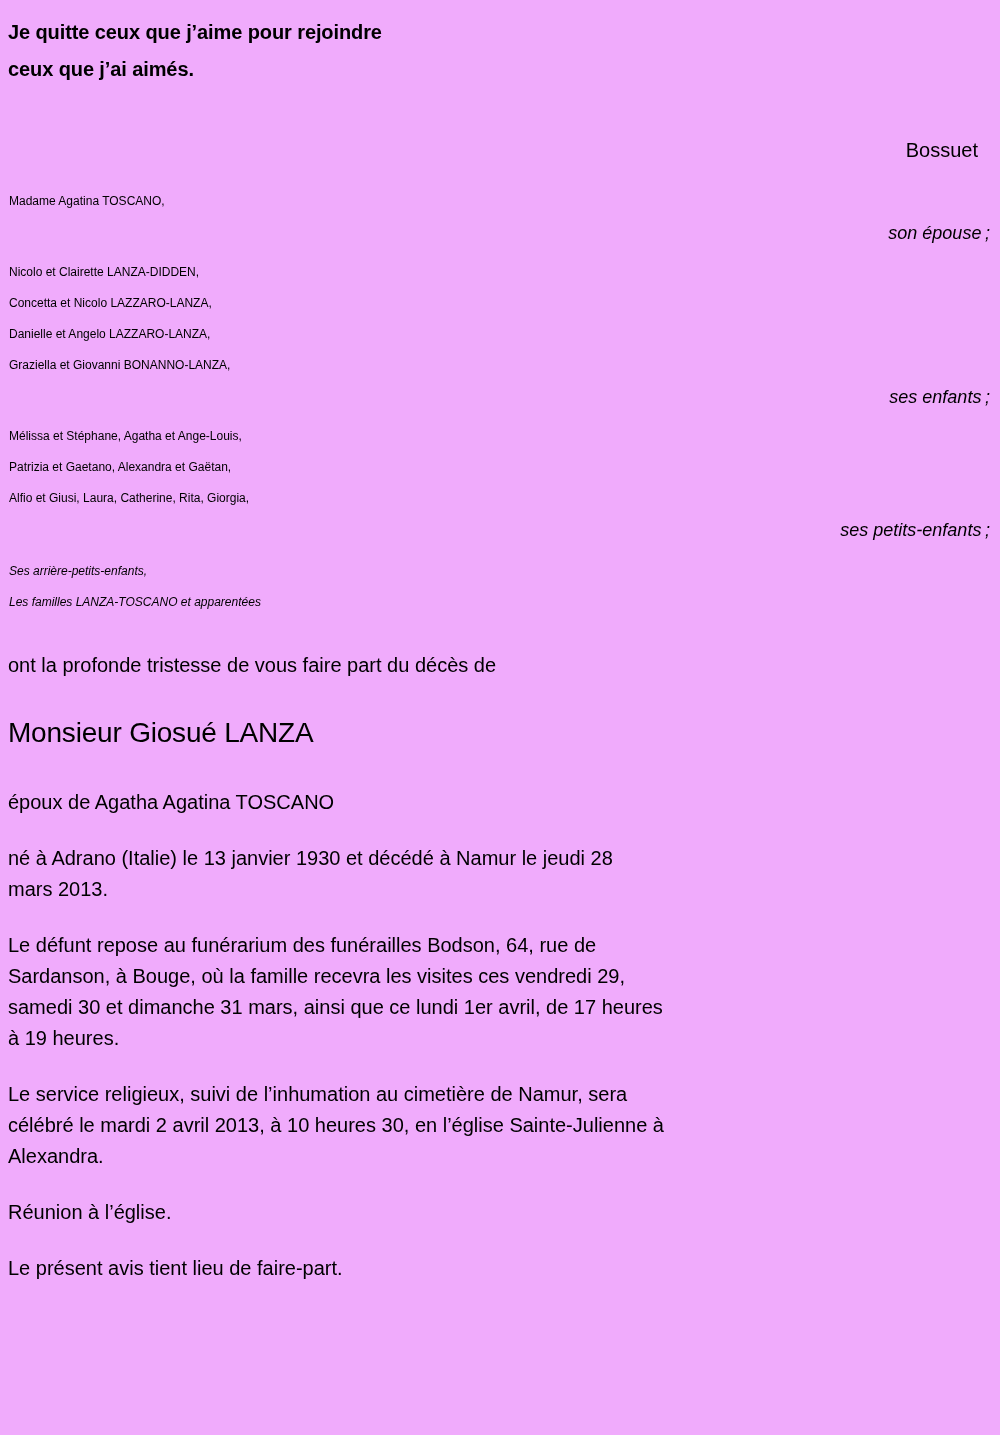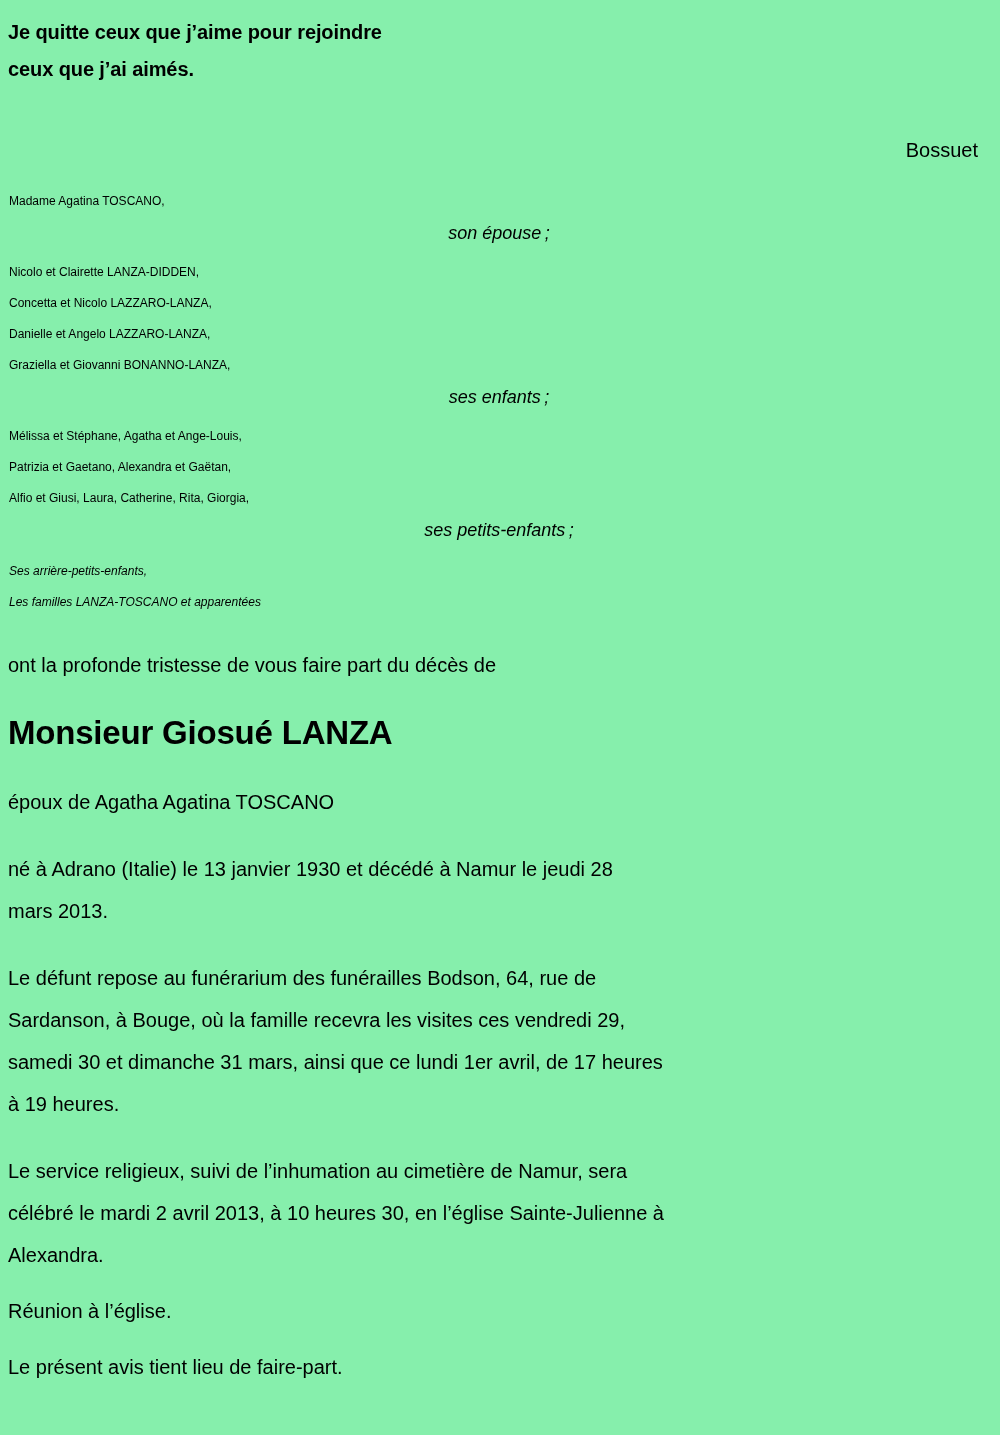--- a/index.html
+++ b/index.html
@@ -12,21 +12,21 @@
     font-family: "Liberation Sans", "DejaVu Sans", sans-serif;
     color: #000000;
     -webkit-font-smoothing: antialiased;
   }
   .page {
     position: relative;
     width: 1000px;
     min-height: 1435px;
     box-sizing: border-box;
     padding: 14px 8px 10px 8px;
-    background: #86efac;
+    background: #f0abfc;
     overflow: hidden;
   }
 
   
   .epigraph {
     font-size: 20px;
     font-weight: bold;
     line-height: 37px;
     letter-spacing: -0.1px;
     margin: 0;
@@ -56,21 +56,21 @@
     font-size: 12px;
     line-height: 31px;
     margin: 1px;
   }
   .name-line {
     display: block;
     white-space: pre-wrap;
   }
   .relation-label {
     display: block;
-    text-align: center;
+    text-align: right;
     font-style: italic;
     font-size: 18px;
     line-height: 30px;
     padding-right: 2px;
     margin-top: 1px;
   }
 
   
   .para {
     font-size: 20px;
@@ -83,22 +83,22 @@
   .gap-small {
     padding-top: 10px;
     font-style: italic;
   }
   .gap-mid {
     padding-top: 19px;
   }
 
   
   .deceased-name {
-    font-size: 33px;
-    font-weight: bold;
+    font-size: 28px;
+    font-weight: normal;
     line-height: 44px;
     letter-spacing: -0.2px;
     margin: 0;
     padding-top: 30px;
   }
   .spouse-of {
     font-size: 20px;
     line-height: 31px;
     margin: 0;
     padding-top: 32px;
@@ -108,21 +108,20 @@
   .notice {
     font-size: 20px;
     line-height: 31px;
     margin: 0;
     padding-top: 25px;
     max-width: 984px;
   }
   .notice-line {
     display: block;
     white-space: pre-wrap;
-    margin-top: 11px;
   }
 </style>
 </head>
 <body>
 
 <div class="page">
 
   <div class="epigraph">
     <span class="epigraph-line">Je quitte ceux que j’aime pour rejoindre</span>
     <span class="epigraph-line">ceux que j’ai aimés.</span>

